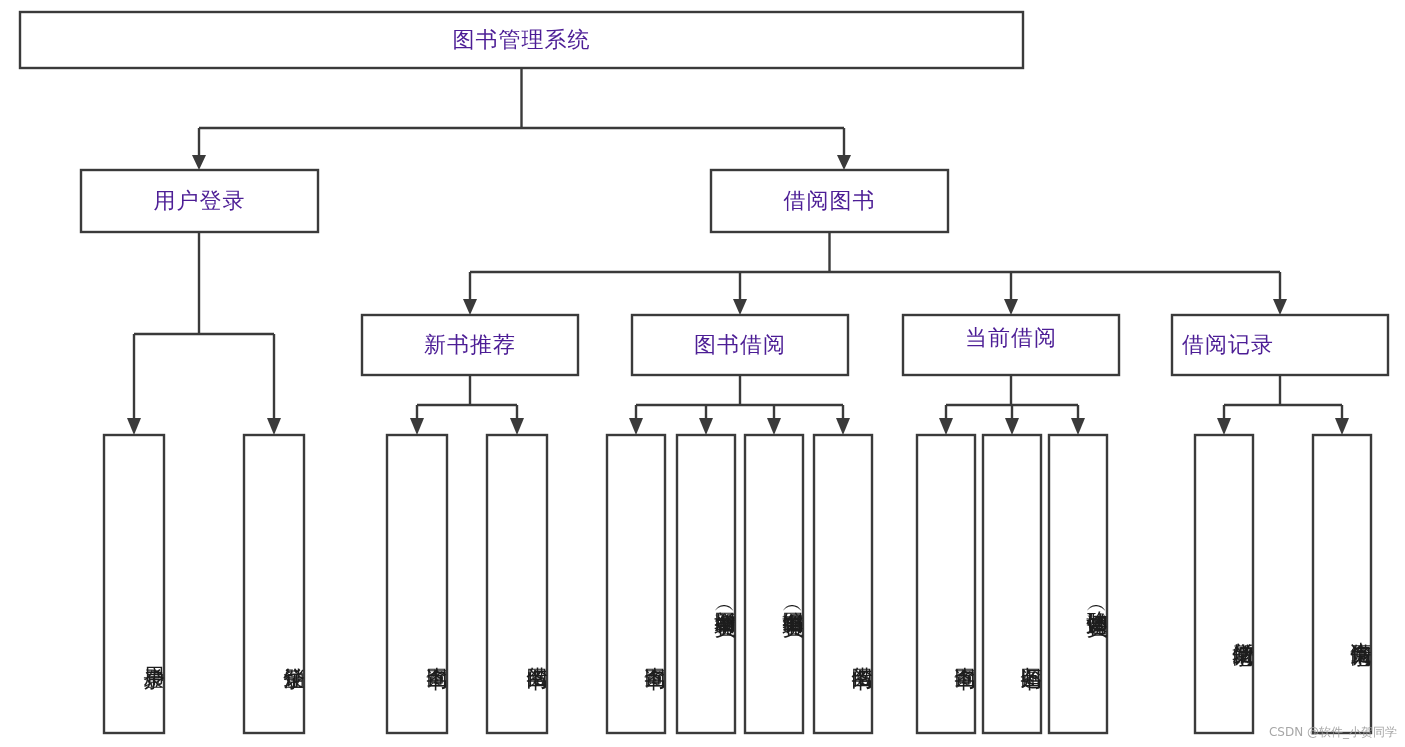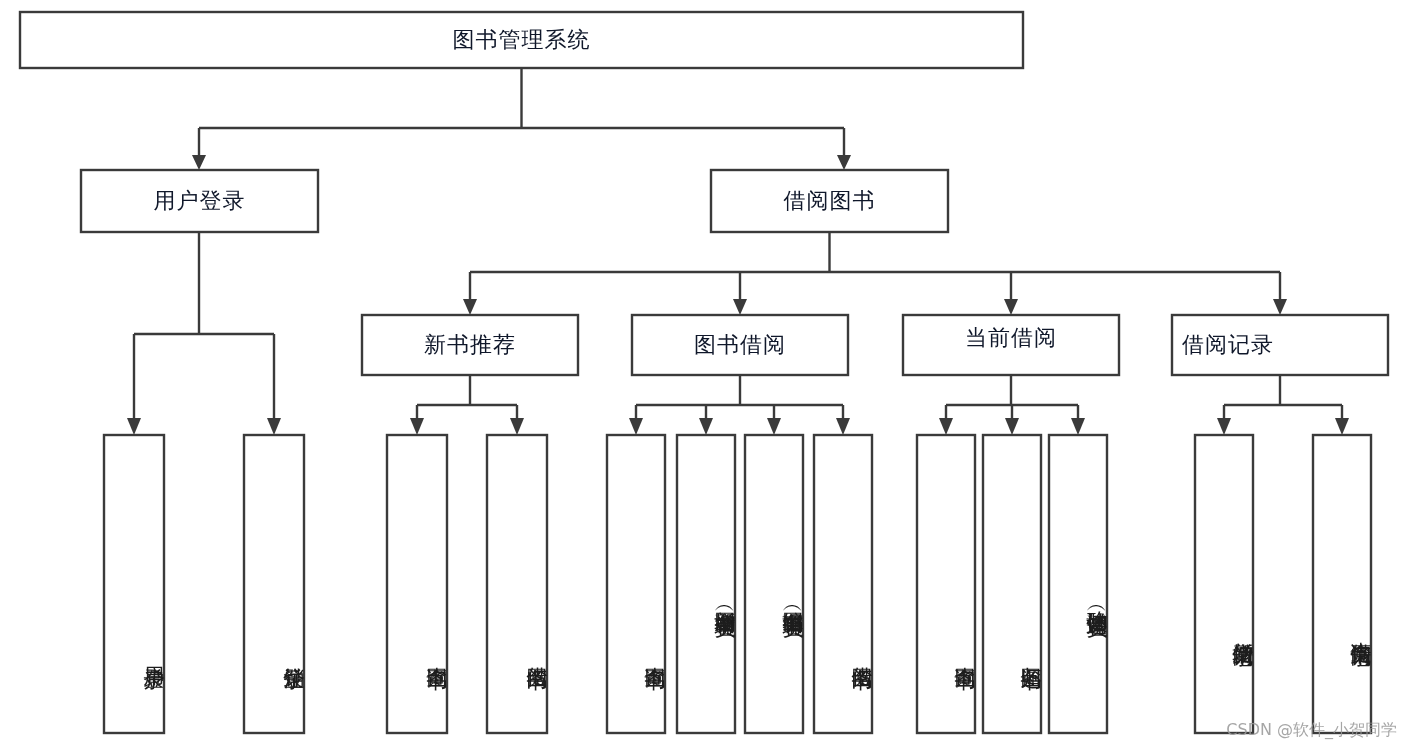--- a/index.html
+++ b/index.html
@@ -55,33 +55,33 @@
     display: flex;
     align-items: flex-start;
     justify-content: center;
     white-space: pre-wrap;
     pointer-events: none;
   }
   .hlabel {
     position: absolute;
     font-family: "DejaVu Sans", "Liberation Sans", sans-serif;
     font-size: 22px;
-    color: #0f172a;
+    color: #4c1d95;
     letter-spacing: 1px;
     display: flex;
     align-items: center;
     justify-content: center;
     pointer-events: none;
   }
   #watermark {
     position: absolute;
     right: 8px;
     bottom: 6px;
     font-family: "DejaVu Sans", "Liberation Sans", sans-serif;
-    font-size: 16px;
+    font-size: 12px;
     color: #9a9a9a;
     opacity: 0.88;
     white-space: nowrap;
     user-select: none;
   }
 </style>
 </head>
 <body>
 
 <div id="diagram-root">

